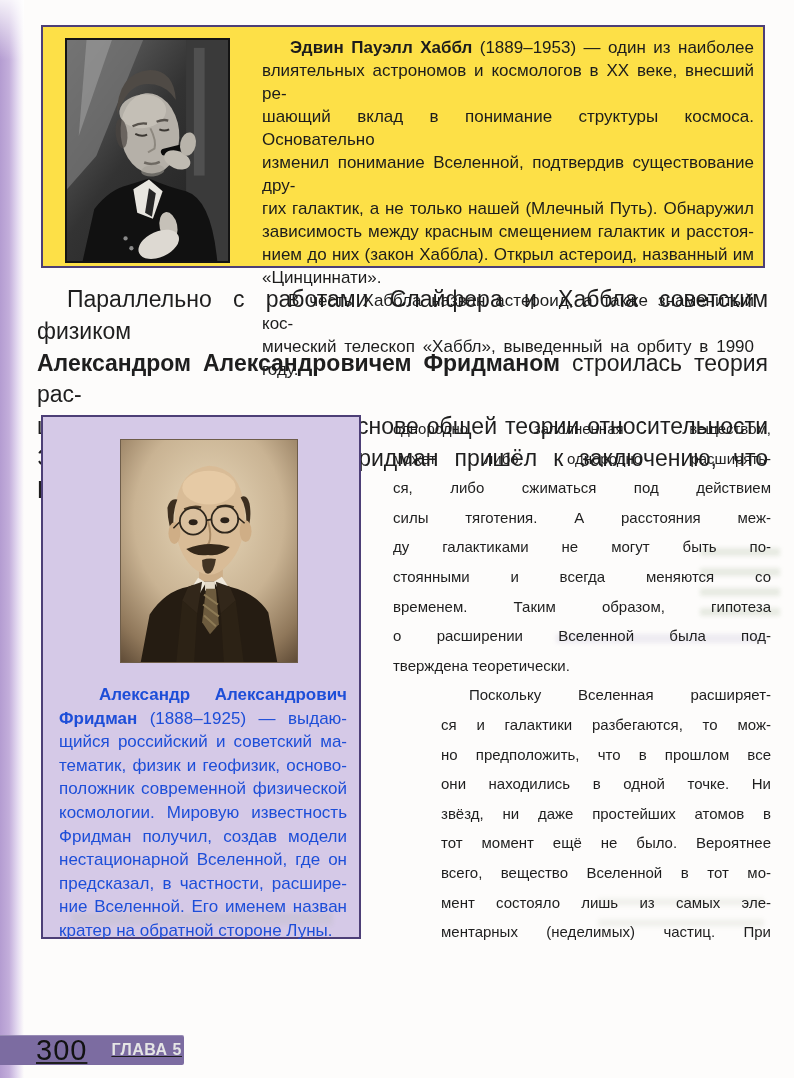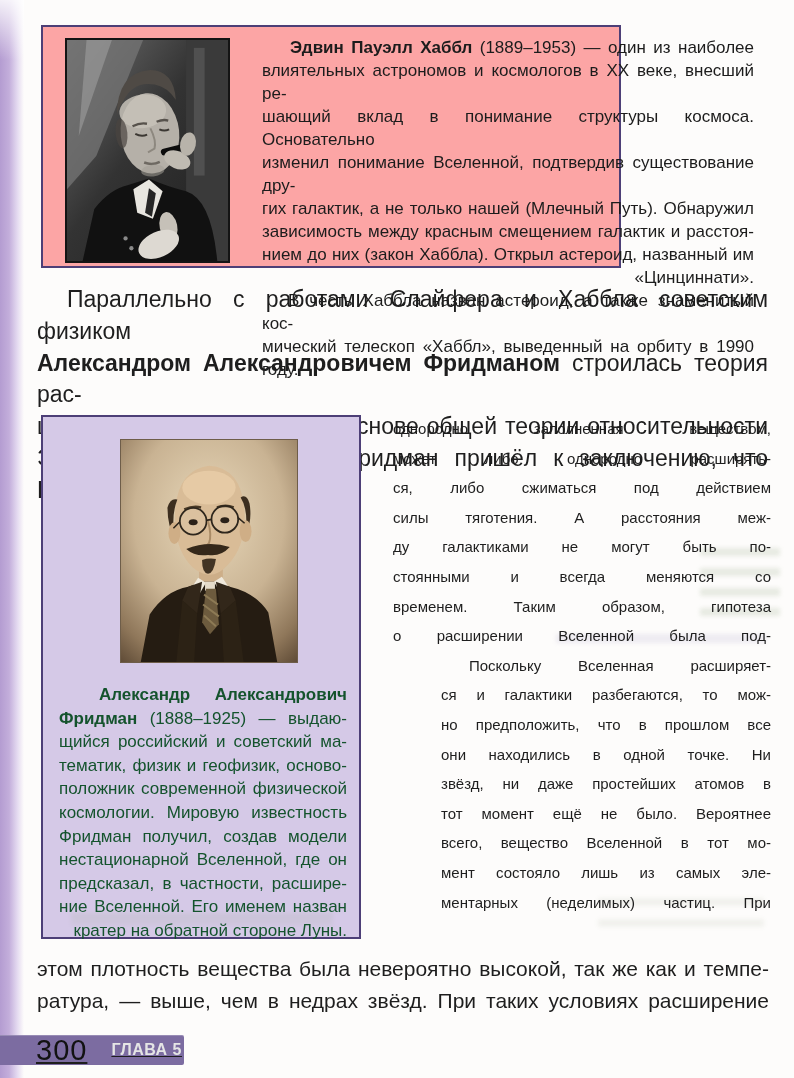--- a/index.html
+++ b/index.html
@@ -24,47 +24,47 @@
       background:repeating-linear-gradient(180deg,rgba(141,162,122,.35) 0 8px,transparent 8px 20px);}
   .b2{left:556px;top:634px;width:210px;height:24px;opacity:.5;
       background:repeating-linear-gradient(180deg,rgba(150,140,185,.30) 0 9px,transparent 9px 24px);}
   .b3{left:72px;top:914px;width:262px;height:13px;opacity:.45;
       background:linear-gradient(180deg,rgba(140,162,120,.32),rgba(140,162,120,.18));}
   .b4{left:598px;top:898px;width:166px;height:42px;opacity:.4;
       background:repeating-linear-gradient(180deg,rgba(150,160,130,.28) 0 8px,transparent 8px 21px);}
 
   
   .infobox{position:absolute;box-sizing:border-box;border:2px solid #4d3f77;}
-  .hubble-box{left:41px;top:25px;width:580px;height:243px;background:#fca5a5;}
+  .hubble-box{left:41px;top:25px;width:724px;height:243px;background:#fde047;}
   .friedman-box{left:41px;top:415px;width:320px;height:524px;background:#d5c9e7;}
 
   .photo{position:absolute;margin:0;box-sizing:border-box;overflow:hidden;}
   .hubble-photo{left:22px;top:11px;width:165px;height:225px;border:2px solid #141414;background:#222;}
   .friedman-photo{left:77px;top:22px;width:178px;height:224px;border:1px solid #6e5d49;background:#8a7154;}
   .photo svg{display:block;width:100%;height:100%;}
 
   
   .jtext{text-align:justify;text-align-last:justify;white-space:pre-line;word-spacing:.02em;}
-  .leftline{text-align:right;white-space:pre-line;}
+  .leftline{text-align:left;white-space:pre-line;}
   .b{font-weight:700;}
 
   .hubble-text{
     position:absolute;left:219px;top:9px;width:492px;
     font-size:17px;line-height:23px;color:#1c1c1c;
   }
   .hub-p1{text-indent:28px;}
   .hub-p2{text-indent:26px;}
 
   .body-p1{
     position:absolute;left:37px;top:284px;width:731px;
     font-size:23px;line-height:31.8px;text-indent:30px;
   }
   .caption{
     position:absolute;left:16px;top:266px;width:288px;
-    font-size:17px;line-height:23.6px;color:#14532d;
+    font-size:17px;line-height:23.6px;color:#1d4ed8;
   }
   .cap-p1{text-indent:40px;}
 
   .right-col{
     position:absolute;left:393px;top:414px;width:378px;
     font-size:15px;line-height:29.6px;
   }
   .rc-p2{text-indent:28px;margin-left:48px;}
 
   .body-p3{
@@ -216,32 +216,31 @@
 
   <div class="right-col">
       <div class="jtext">однородно заполненная веществом,
 может либо однородно расширять-
 ся, либо сжиматься под действием
 силы тяготения. А расстояния меж-
 ду галактиками не могут быть по-
 стоянными и всегда меняются со
 временем. Таким образом, гипотеза
 о расширении Вселенной была под-</div>
+      <div class="leftline">тверждена теоретически.</div>
       <div class="jtext rc-p2">Поскольку Вселенная расширяет-
 ся и галактики разбегаются, то мож-
 но предположить, что в прошлом все
 они находились в одной точке. Ни
 звёзд, ни даже простейших атомов в
 тот момент ещё не было. Вероятнее
 всего, вещество Вселенной в тот мо-
 мент состояло лишь из самых эле-
 ментарных (неделимых) частиц. При</div>
     </div>
 
-  <div class="jtext body-p3">этом плотность вещества была невероятно высокой, так же как и темпе-
-ратура, — выше, чем в недрах звёзд. При таких условиях расширение</div>
 
   <footer class="footer-bar">
     <span class="pagenum">300</span>
     <span class="chapter">ГЛАВА 5</span>
   </footer>
 
 </div>
 
 </body></html>

